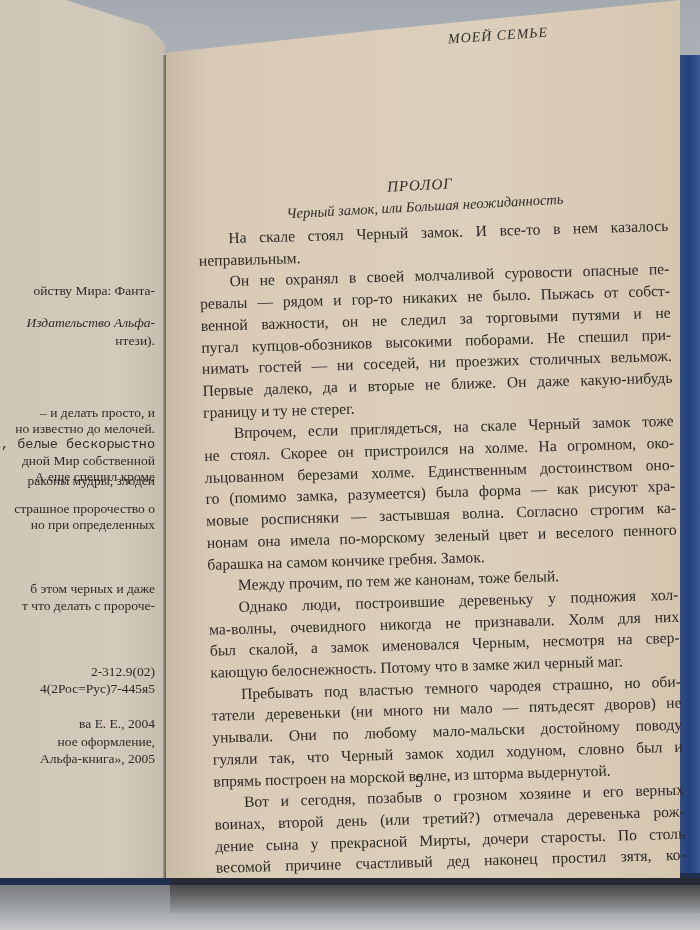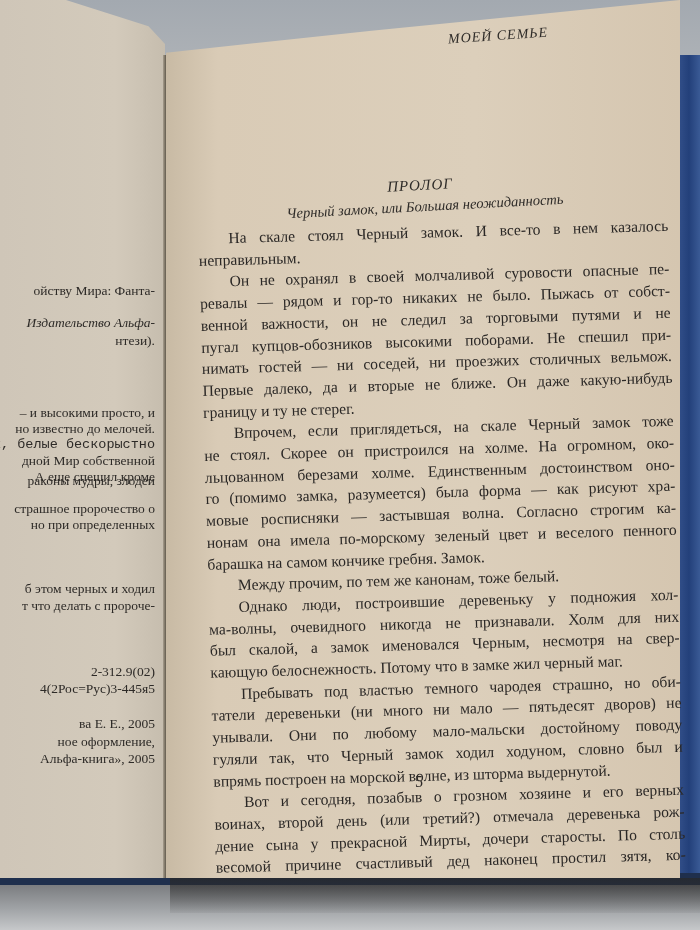--- a/index.html
+++ b/index.html
@@ -70,33 +70,33 @@
 
 <div class="bg-top"></div>
 <div class="cover-right"></div>
 <div class="cover-bottom"></div>
 <div class="table-bottom"></div>
 
 <div class="page-left" id="left-page">
     <div class="lp-line" style="top: 283px;">ойству Мира: Фанта-</div>
     <div class="lp-line" style="top: 315px; font-style: italic;">Издательство Альфа-</div>
     <div class="lp-line" style="top: 333px;">нтези).</div>
-    <div class="lp-line" style="top: 405px;">– и высокими просто, и</div>
+    <div class="lp-line" style="top: 405px;">– и делать просто, и</div>
     <div class="lp-line" style="top: 421px;">но известно до мелочей.</div>
     <div class="lp-line" style="top: 437px; font-family: Liberation Mono, monospace;">ках, белые бескорыстно</div>
     <div class="lp-line" style="top: 453px;">дной Мир собственной</div>
     <div class="lp-line" style="top: 469px;">А еще спешил кроме</div>
     <div class="lp-line" style="top: 473px;">раконы мудры, злодеи</div>
     <div class="lp-line" style="top: 501px;">страшное пророчество о</div>
     <div class="lp-line" style="top: 517px; text-align: center;">но при определенных</div>
-    <div class="lp-line" style="top: 581px;">б этом черных и ходил</div>
+    <div class="lp-line" style="top: 581px;">б этом черных и даже</div>
     <div class="lp-line" style="top: 598px;">т что делать с пророче-</div>
     <div class="lp-line bold" style="top: 664px;">2-312.9(02)</div>
-    <div class="lp-line bold" style="top: 681px;">4(2Рос=Рус)3-445я5</div>
-    <div class="lp-line" style="top: 716px;">ва Е. Е., 2005</div>
+    <div class="lp-line bold" style="top: 681px;">4(2Рос=Рус)7-445я5</div>
+    <div class="lp-line" style="top: 716px;">ва Е. Е., 2004</div>
     <div class="lp-line" style="top: 734px;">ное оформление,</div>
     <div class="lp-line" style="top: 751px;">Альфа-книга», 2005</div>
   </div>
 <div class="gutter"></div>
 
 <div class="page-right"></div>
 <div class="shadow-bottom"></div>
 
 <div class="header-dedication">МОЕЙ СЕМЬЕ</div>
 <div class="prologue-title">ПРОЛОГ</div>

